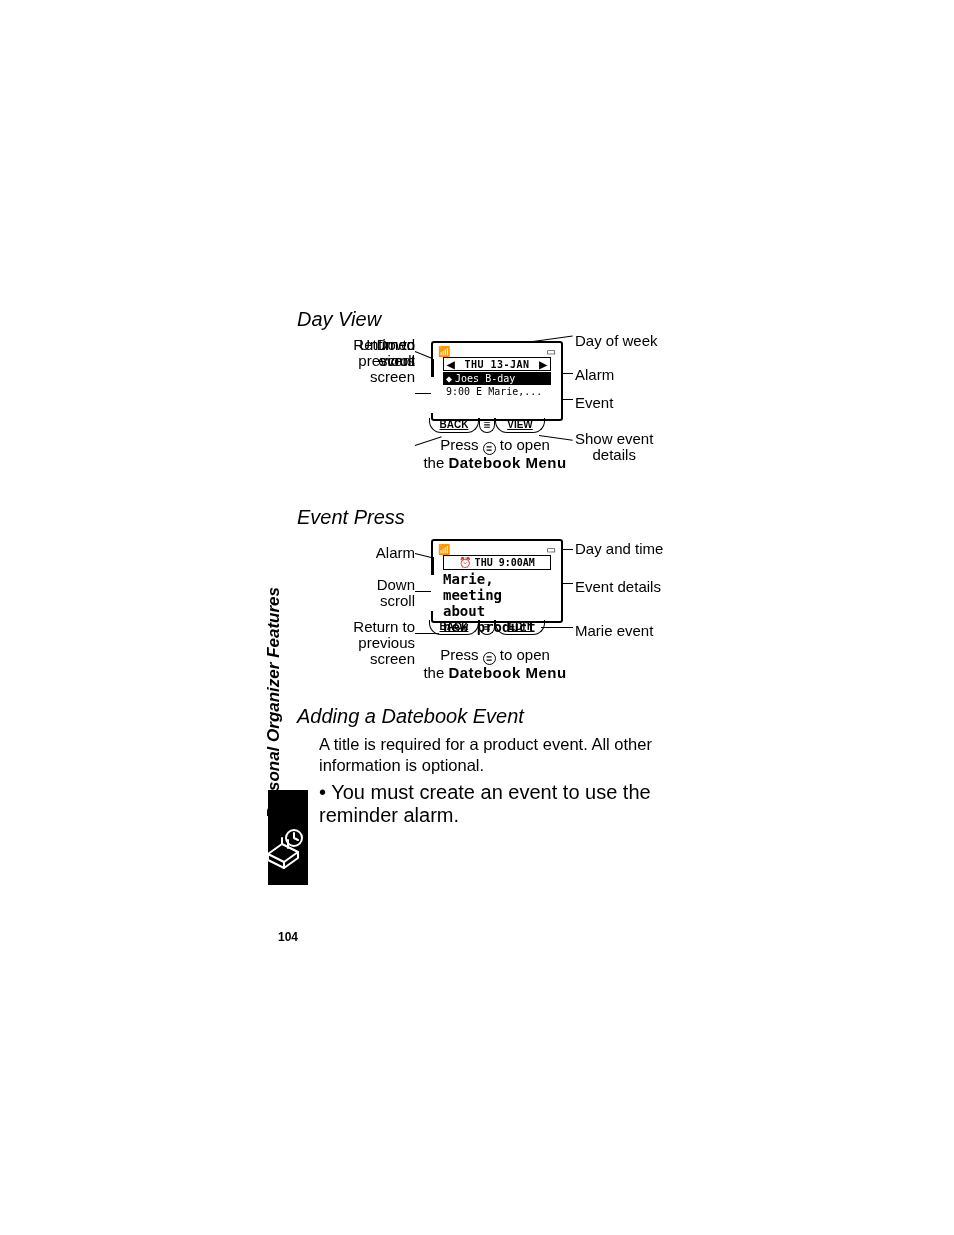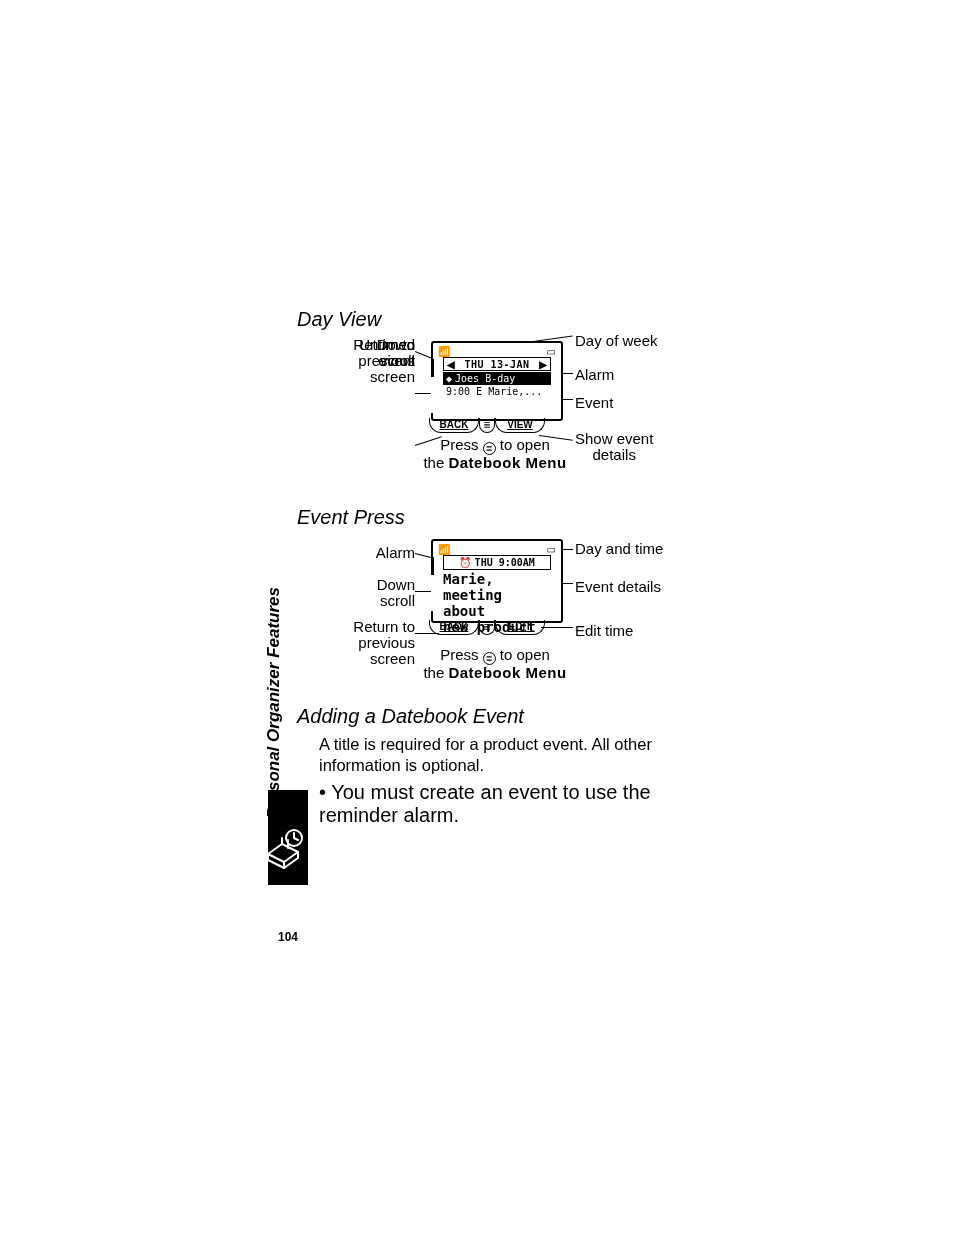--- a/index.html
+++ b/index.html
@@ -337,21 +337,21 @@
   <h2 class="section">Event Press</h2>
 
   <div class="diagram d2 ev-d2">
 
     <div class="callout-l" style="left:-6px; top:10px; width:106px">Alarm</div>
     <div class="callout-l" style="left:-6px; top:42px; width:106px">Down<br>scroll</div>
     <div class="callout-l" style="left:-6px; top:84px; width:106px">Return to<br>previous<br>screen</div>
 
     <div class="callout-r" style="left:260px; top:6px">Day and time</div>
     <div class="callout-r" style="left:260px; top:44px">Event details</div>
-    <div class="callout-r" style="left:260px; top:88px">Edit time</div>
+    <div class="callout-r" style="left:260px; top:88px">Marie event</div>
 
     <div class="line" style="left:100px; top:18px; width:28px; transform:rotate(14deg); transform-origin:left"></div>
     <div class="line" style="left:100px; top:56px; width:18px"></div>
     <div class="line" style="left:100px; top:98px; width:24px"></div>
     <div class="line" style="left:220px; top:14px; width:38px"></div>
     <div class="line" style="left:240px; top:48px; width:18px"></div>
     <div class="line" style="left:226px; top:92px; width:32px"></div>
 
     <div class="screen-outer" style="height:80px">
       <div class="screen-inner">

